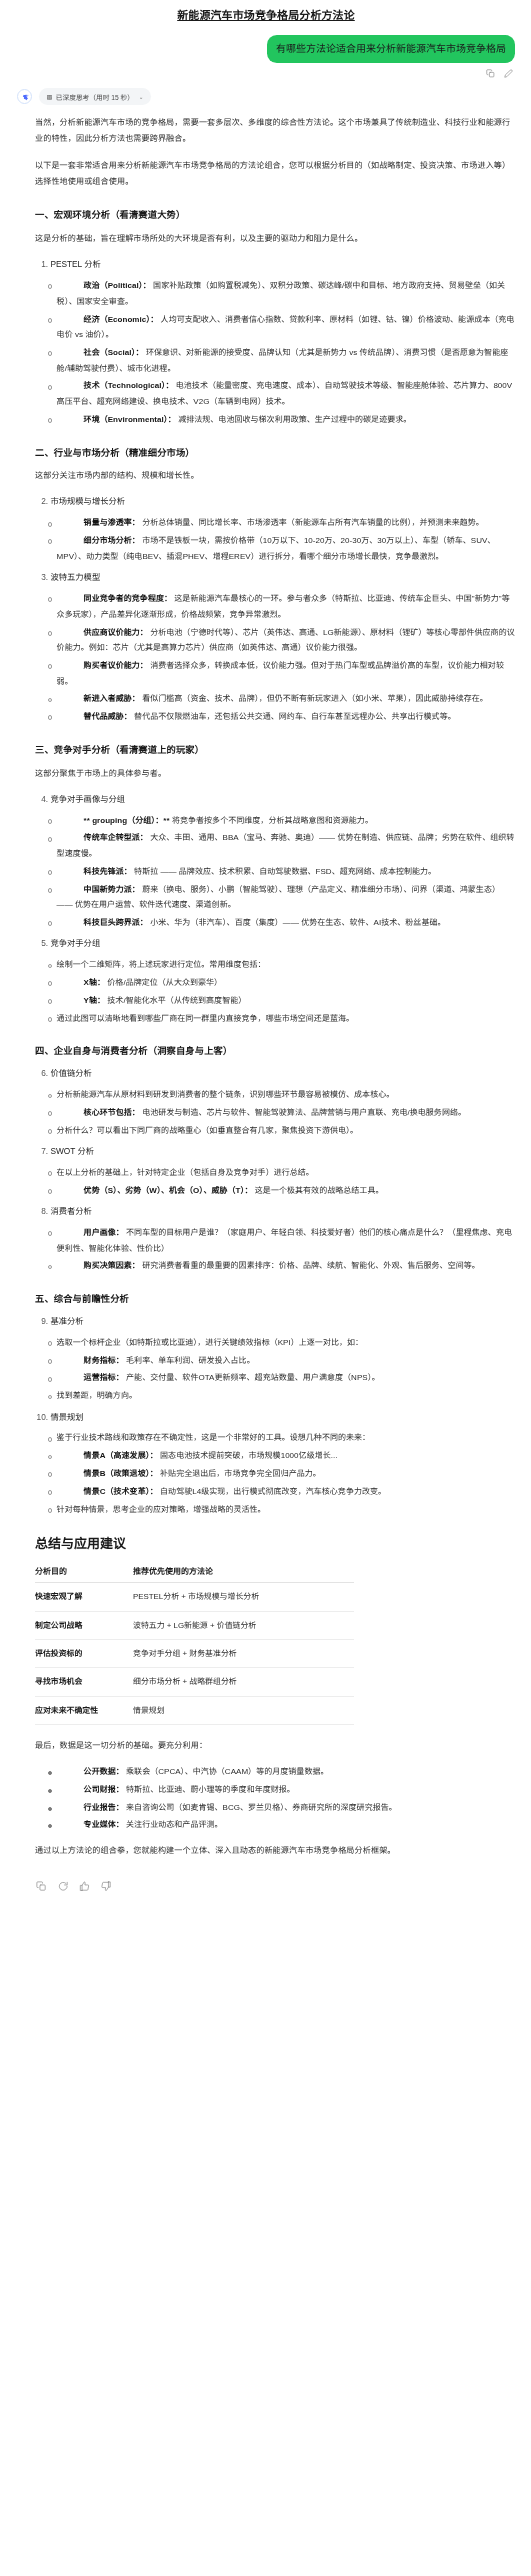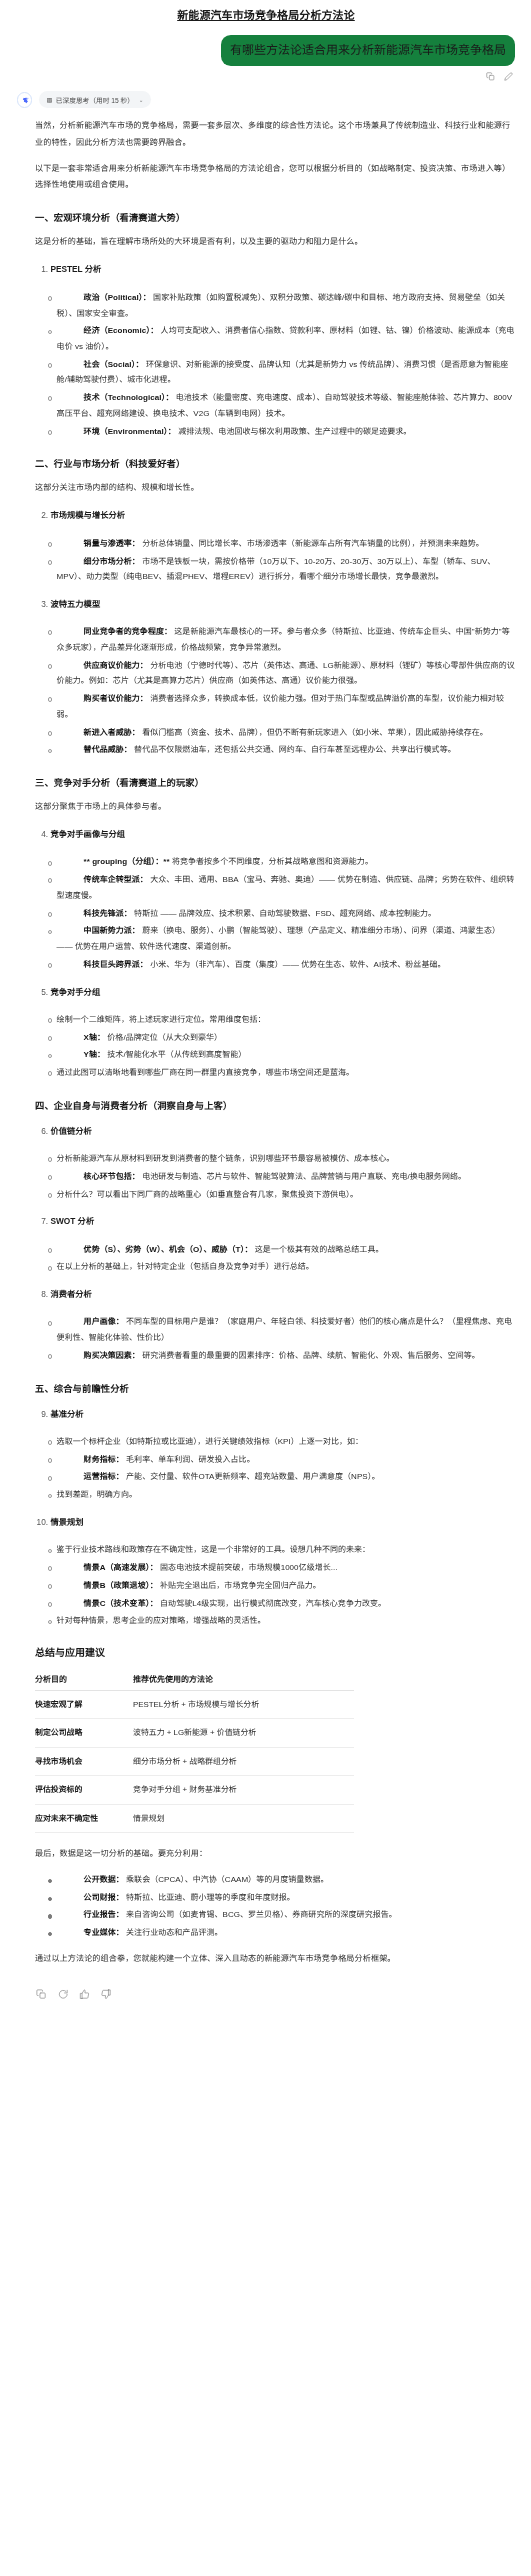--- a/index.html
+++ b/index.html
@@ -19,24 +19,24 @@
     height: 28px;
     display: flex; align-items: center; justify-content: center;
     font-size: 11px; font-weight: 700; color: #1a1a1a;
     letter-spacing: 0.1px;
     text-decoration: underline;
   }
 
   
   .user-row { display: flex; justify-content: flex-end; padding: 7px 17px 0 17px; }
   .user-bubble {
-    background: #15803d;
+    background: #22c55e;
     border-radius: 9.8px;
     padding: 6.3px 9px;
-    font-size: 12px;
+    font-size: 10px;
     line-height: 1.55;
     color: #1a1a1a;
     max-width: 302px;
   }
   .user-actions {
     display: flex; justify-content: flex-end; gap: 7.7px;
     padding: 4.9px 18px 0 0;
   }
   .icon-btn {
     width: 10.5px; height: 10.5px;
@@ -80,35 +80,35 @@
     letter-spacing: 0.1px;
   }
   .md h3 {
     font-size: 9.3px;
     font-weight: 700;
     color: #1a1a1a;
     margin: 17px 0 9px 0;
     letter-spacing: 0.1px;
   }
   .md h4 {
-    font-size: 10px;
+    font-size: 13px;
     font-weight: 700;
     color: #1a1a1a;
     margin: 15.4px 0 8.4px 0;
   }
   .md ol {
     margin: 5.6px 0 5.6px 0;
     padding-left: 15.4px;
   }
   .md ol > li {
     font-size: 8.3px;
-    font-weight: 700;
+    font-weight: 400;
     line-height: 1.85;
     color: #1a1a1a;
-    margin: 12px 0;
+    margin: 3px 0;
   }
   .md ol > li::marker { font-weight: 400; color: #555; }
   .md ul {
     list-style: none;
     margin: 2.8px 0 4.2px 0;
     padding-left: 12.6px;
   }
   .md ul > li {
     position: relative;
     font-size: 8px;
@@ -216,21 +216,21 @@
           <ol start="1">
             <li>PESTEL 分析</li>
           </ol>
           <ul>
             <li><b>政治（Political）：</b> <span>国家补贴政策（如购置税减免）、双积分政策、碳达峰/碳中和目标、地方政府支持、贸易壁垒（如关税）、国家安全审查。</span></li>
             <li><b>经济（Economic）：</b> <span>人均可支配收入、消费者信心指数、贷款利率、原材料（如锂、钴、镍）价格波动、能源成本（充电电价 vs 油价）。</span></li>
             <li><b>社会（Social）：</b> <span>环保意识、对新能源的接受度、品牌认知（尤其是新势力 vs 传统品牌）、消费习惯（是否愿意为智能座舱/辅助驾驶付费）、城市化进程。</span></li>
             <li><b>技术（Technological）：</b> <span>电池技术（能量密度、充电速度、成本）、自动驾驶技术等级、智能座舱体验、芯片算力、800V高压平台、超充网络建设、换电技术、V2G（车辆到电网）技术。</span></li>
             <li><b>环境（Environmental）：</b> <span>减排法规、电池回收与梯次利用政策、生产过程中的碳足迹要求。</span></li>
           </ul>
-          <h3>二、行业与市场分析（科技爱好者）</h3>
+          <h3>二、行业与市场分析（精准细分市场）</h3>
           <p>这部分关注市场内部的结构、规模和增长性。</p>
           <ol start="2">
             <li>市场规模与增长分析</li>
           </ol>
           <ul>
             <li><b>销量与渗透率：</b> <span>分析总体销量、同比增长率、市场渗透率（新能源车占所有汽车销量的比例），并预测未来趋势。</span></li>
             <li><b>细分市场分析：</b> <span>市场不是铁板一块，需按价格带（10万以下、10-20万、20-30万、30万以上）、车型（轿车、SUV、MPV）、动力类型（纯电BEV、插混PHEV、增程EREV）进行拆分，看哪个细分市场增长最快，竞争最激烈。</span></li>
           </ul>
           <ol start="3">
             <li>波特五力模型</li>
@@ -269,22 +269,22 @@
           </ol>
           <ul>
             <li><span>分析新能源汽车从原材料到研发到消费者的整个链条，识别哪些环节最容易被模仿、成本核心。</span></li>
             <li><b>核心环节包括：</b> <span>电池研发与制造、芯片与软件、智能驾驶算法、品牌营销与用户直联、充电/换电服务网络。</span></li>
             <li><span>分析什么？可以看出下同厂商的战略重心（如垂直整合有几家，聚焦投资下游供电）。</span></li>
           </ul>
           <ol start="7">
             <li>SWOT 分析</li>
           </ol>
           <ul>
+            <li><span>在以上分析的基础上，针对特定企业（包括自身及竞争对手）进行总结。</span></li>
             <li><b>优势（S）、劣势（W）、机会（O）、威胁（T）：</b> <span>这是一个极其有效的战略总结工具。</span></li>
-            <li><span>在以上分析的基础上，针对特定企业（包括自身及竞争对手）进行总结。</span></li>
           </ul>
           <ol start="8">
             <li>消费者分析</li>
           </ol>
           <ul>
             <li><b>用户画像：</b> <span>不同车型的目标用户是谁？（家庭用户、年轻白领、科技爱好者）他们的核心痛点是什么？（里程焦虑、充电便利性、智能化体验、性价比）</span></li>
             <li><b>购买决策因素：</b> <span>研究消费者看重的最重要的因素排序：价格、品牌、续航、智能化、外观、售后服务、空间等。</span></li>
           </ul>
           <h3>五、综合与前瞻性分析</h3>
           <ol start="9">
@@ -319,26 +319,26 @@
         <tbody id="sum-body">
             <tr>
               <td>快速宏观了解</td>
               <td>PESTEL分析 + 市场规模与增长分析</td>
             </tr>
             <tr>
               <td>制定公司战略</td>
               <td>波特五力 + LG新能源 + 价值链分析</td>
             </tr>
             <tr>
+              <td>评估投资标的</td>
+              <td>竞争对手分组 + 财务基准分析</td>
+            </tr>
+            <tr>
               <td>寻找市场机会</td>
               <td>细分市场分析 + 战略群组分析</td>
-            </tr>
-            <tr>
-              <td>评估投资标的</td>
-              <td>竞争对手分组 + 财务基准分析</td>
             </tr>
             <tr>
               <td>应对未来不确定性</td>
               <td>情景规划</td>
             </tr>
           </tbody>
       </table>
 
       <p>最后，数据是这一切分析的基础。要充分利用：</p>
       <ul class="solid" id="sources-host">

